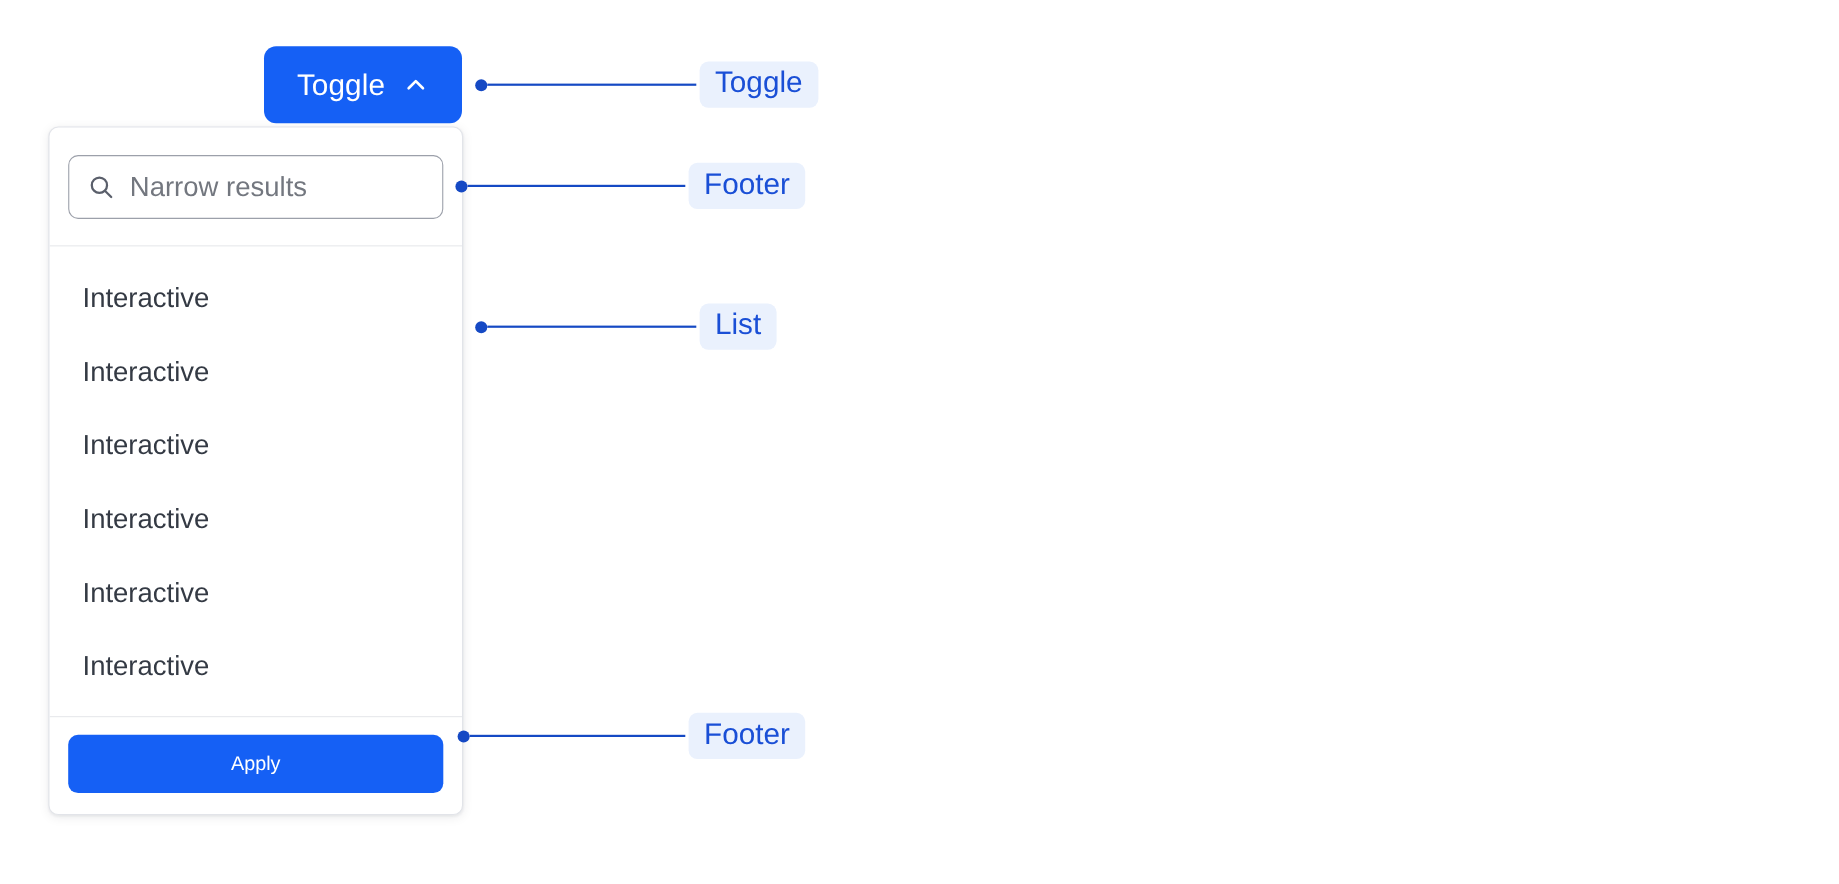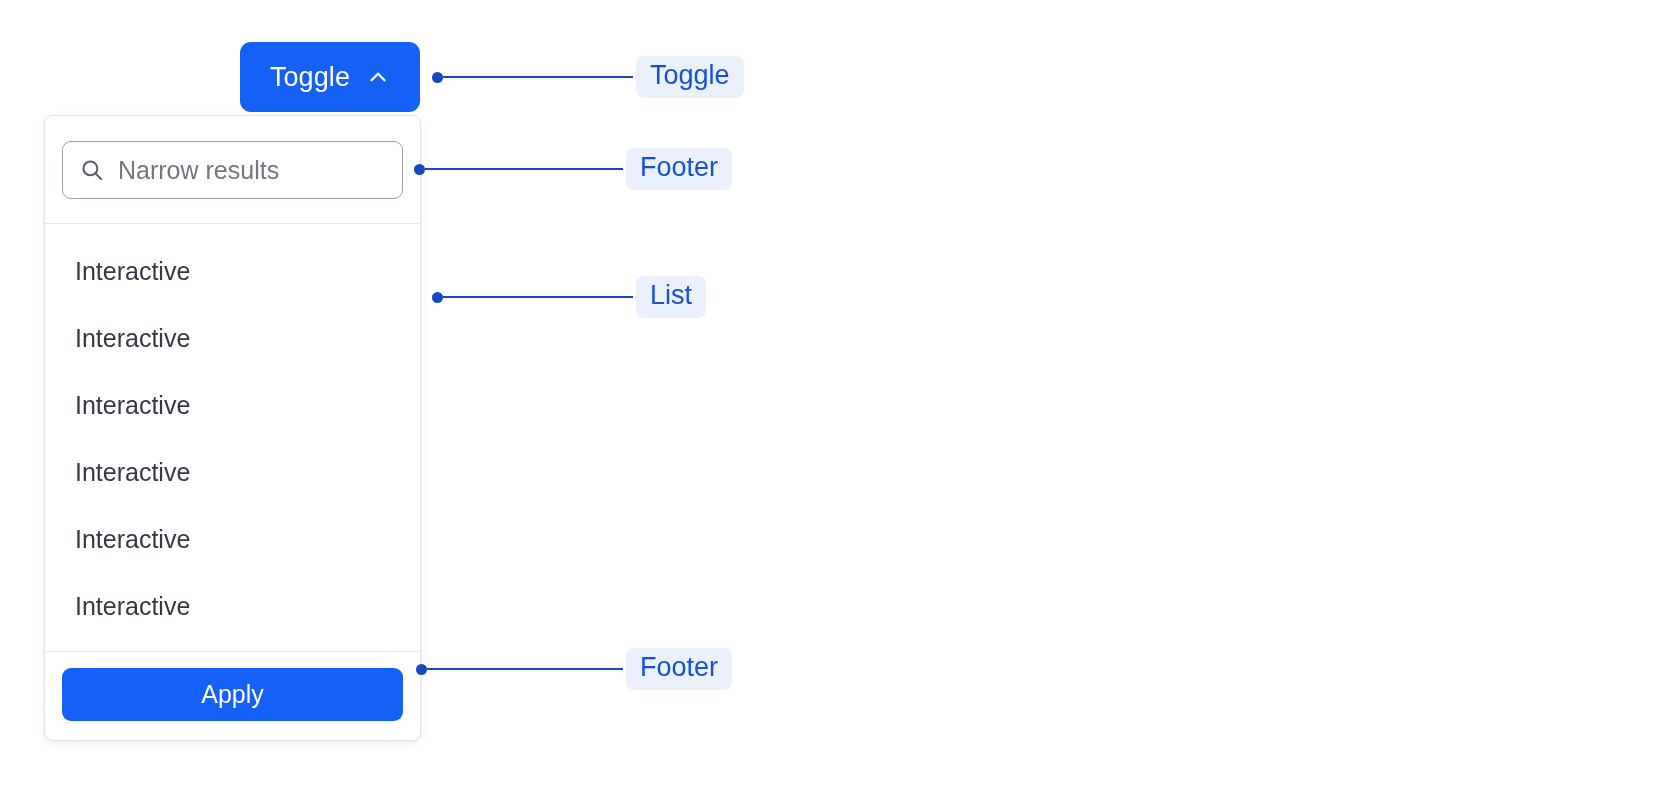--- a/index.html
+++ b/index.html
@@ -140,21 +140,21 @@
     box-sizing: border-box;
   }
   .apply-button {
     display: block;
     width: 100%;
     height: 53px;
     background: #1560f5;
     color: #ffffff;
     border: none;
     border-radius: 9px;
-    font-size: 25px;
+    font-size: 18px;
     font-family: "Liberation Sans", "DejaVu Sans", sans-serif;
     cursor: pointer;
     padding: 0;
     line-height: 53px;
   }
 
   
   .annotation {
     position: absolute;
     display: flex;

